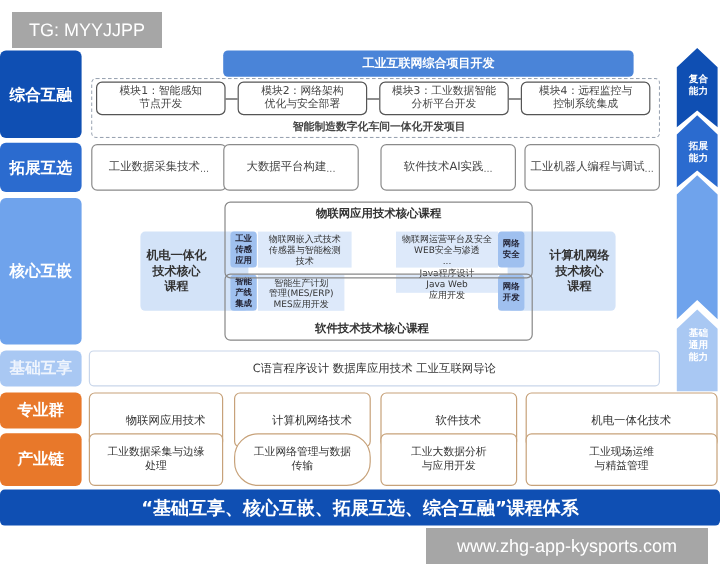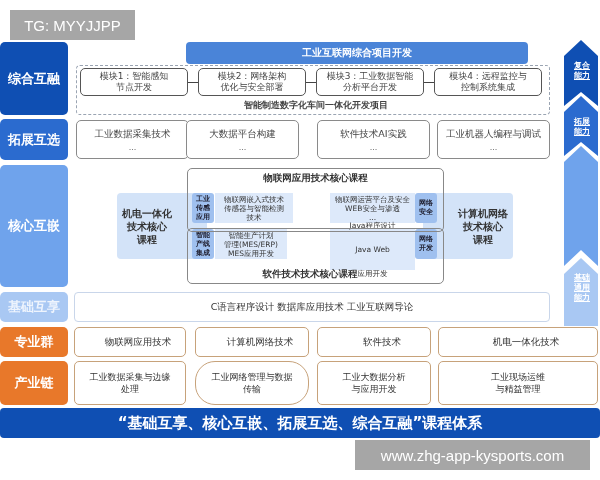--- a/index.html
+++ b/index.html
@@ -52,21 +52,21 @@
     .connector { top: 82px; height: 1px; width: 10px; background: #444; }
     .frame-caption {
       left: 186px; top: 99px; width: 260px; text-align: center;
       font-size: 9px; font-weight: bold; color: #444;
     }
 
     .ext-box {
       top: 120px; height: 39px; width: 113px;
       border: 1px solid #8a8a8a; border-radius: 5px; background: #fff;
       font-size: 9.5px; color: #444; text-align: center;
-      display: flex; flex-direction: column; align-items: center; justify-content: center;
+      display: flex; flex-direction: row; align-items: center; justify-content: center;
     }
     .ext-box .dots { font-size: 8px; line-height: 8px; color: #666; margin-top: 3px; }
 
     .core-frame-top {
       left: 187px; top: 168px; width: 257px; height: 64px;
       border: 1px solid #888; border-radius: 5px; background: transparent;
     }
     .core-frame-bottom {
       left: 187px; top: 228px; width: 257px; height: 56px;
       border: 1px solid #888; border-radius: 5px; background: transparent;
@@ -96,42 +96,42 @@
       display: flex; flex-direction: column; align-items: center; justify-content: center;
     }
 
     .base-box {
       left: 74px; top: 292px; width: 476px; height: 30px;
       border: 1px solid #c9d6ea; border-radius: 4px; background: #fff;
       font-size: 9.5px; color: #333;
       display: flex; align-items: center; justify-content: center;
     }
     .major-box {
-      top: 327px; height: 30px;
+      top: 327px; height: 46px;
       border: 1px solid #c7a27a; border-radius: 5px; background: #fff;
       font-size: 9.5px; color: #333;
       display: flex; align-items: center; justify-content: center; padding-left: 16px;
     }
     .chain-box {
       top: 361px; height: 44px;
       border: 1px solid #c7a27a; border-radius: 5px; background: #fff;
       font-size: 9px; color: #333; line-height: 12px; text-align: center;
       display: flex; flex-direction: column; align-items: center; justify-content: center;
     }
     .bottom-banner {
       left: 0; top: 408px; width: 600px; height: 30px;
       background: #0f4fb3; border-radius: 4px; color: #fff;
       font-size: 15px; font-weight: bold;
       display: flex; align-items: center; justify-content: center;
     }
 
     .cap-arrow {
       left: 566px; width: 32px; color: #fff; font-size: 8px; font-weight: bold;
       line-height: 10px; text-align: center;
-      display: flex; align-items: center; justify-content: center; text-decoration: underline;
+      display: flex; align-items: center; justify-content: center;
     }
   </style>
 </head>
 <body>
 
 <div class="abs watermark-top">TG: MYYJJPP</div>
 
 <div class="abs row-label lbl-zonghe">综合互融</div>
 <div class="abs row-label lbl-tuozhan">拓展互选</div>
 <div class="abs row-label lbl-hexin">核心互嵌</div>
@@ -203,21 +203,21 @@
 <div class="abs mini-panel" style="left:215px; top:229px; width:72px; height:30px;">
   <span>智能生产计划</span>
   <span>管理(MES/ERP)</span>
   <span>MES应用开发</span>
 </div>
 <div class="abs mini-panel" style="left:330px; top:193px; width:85px; height:30px;">
   <span>物联网运营平台及安全</span>
   <span>WEB安全与渗透</span>
   <span>...</span>
 </div>
-<div class="abs mini-panel" style="left:330px; top:229px; width:85px; height:41px;gap:15px;">
+<div class="abs mini-panel" style="left:330px; top:229px; width:85px; height:15px;">
   <span>Java程序设计</span>
   <span>Java Web</span>
   <span>应用开发</span>
 </div>
 
 <div class="abs mini-tag" style="left:192px; top:193px; height:30px;">
   <div>
     <div>工业</div>
     <div>传感</div>
     <div>应用</div>

